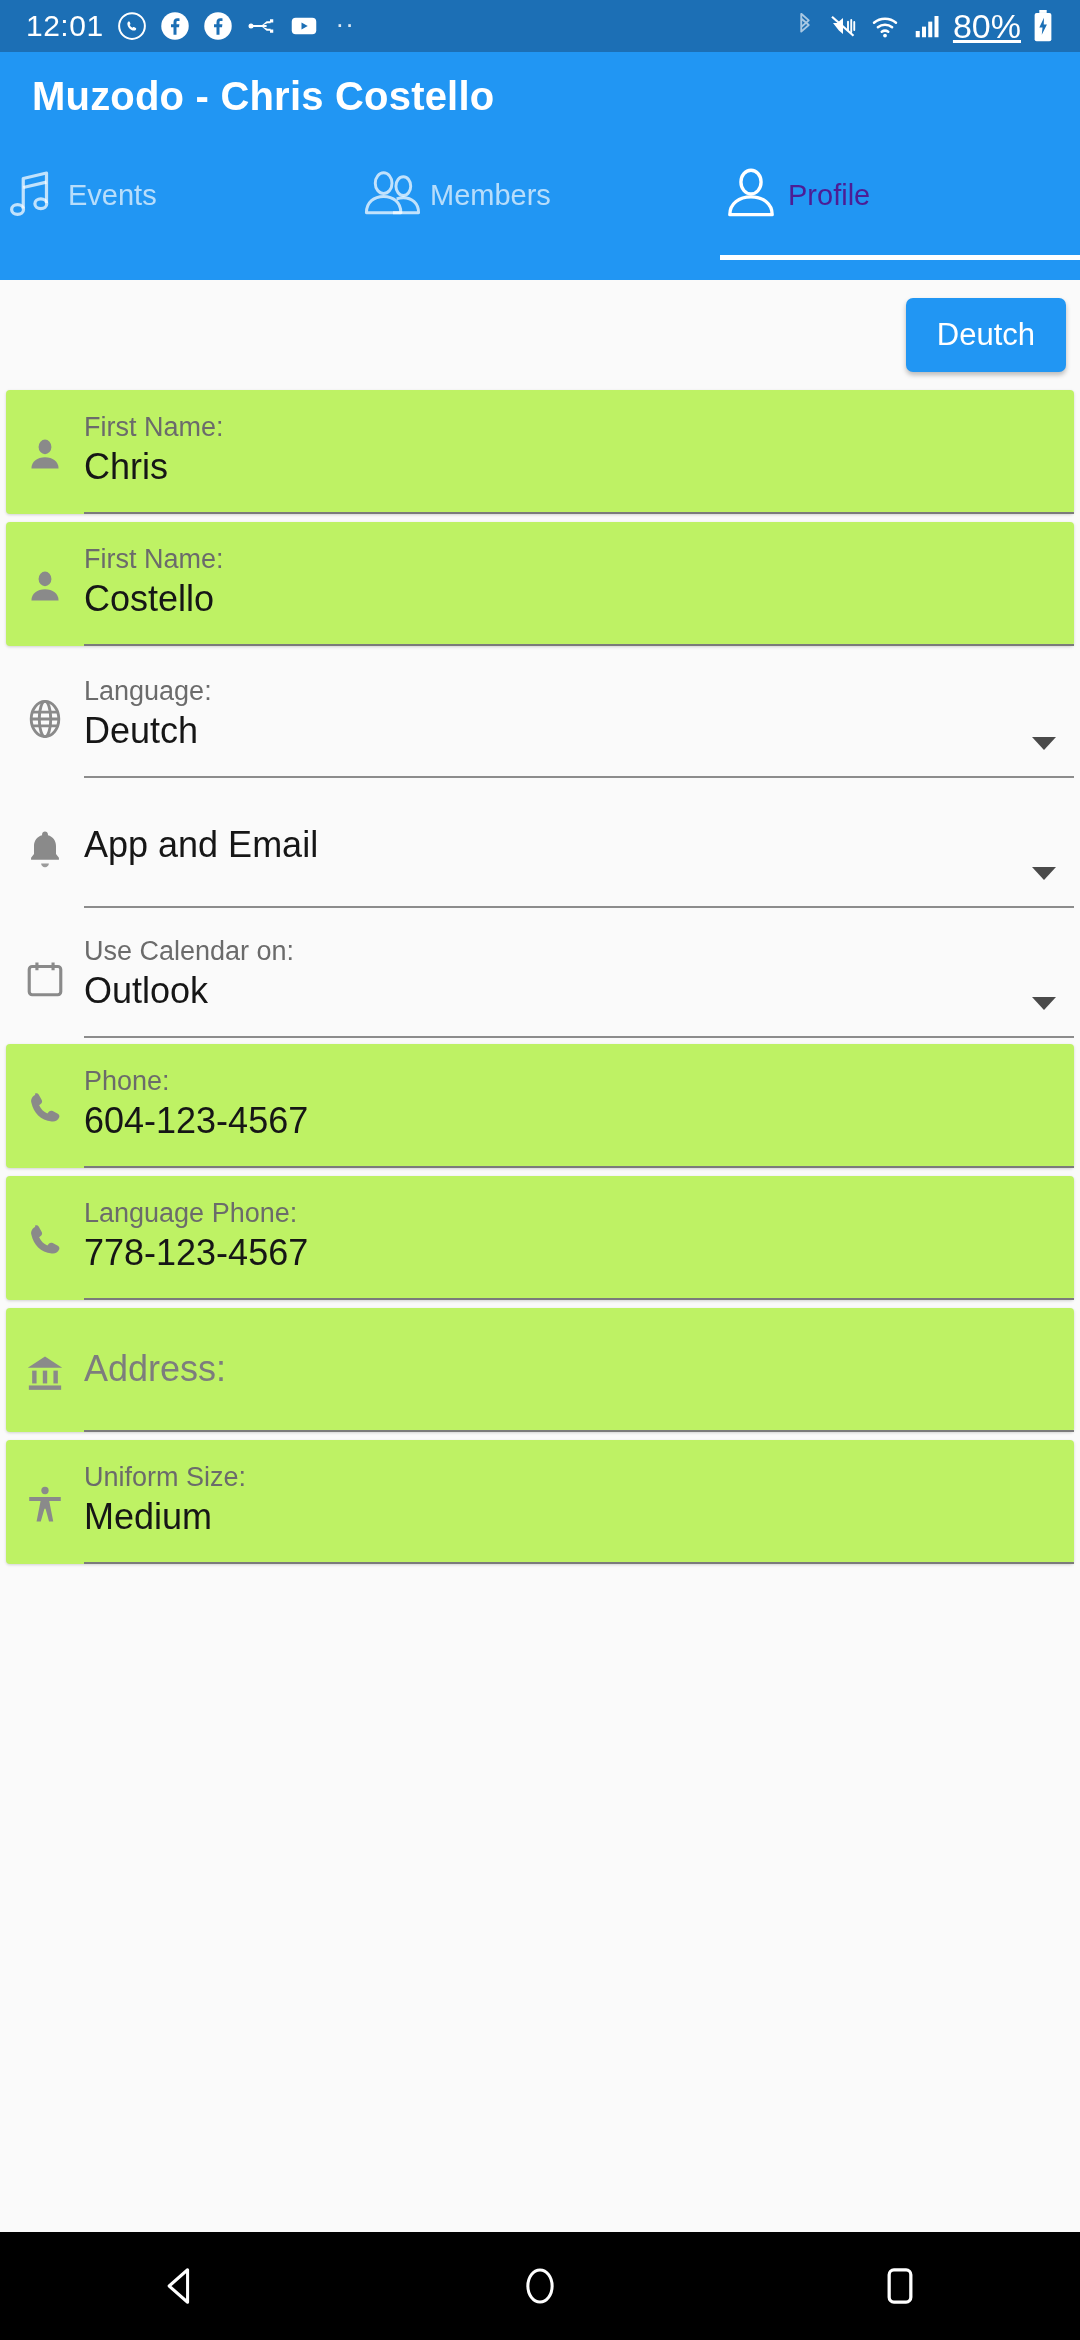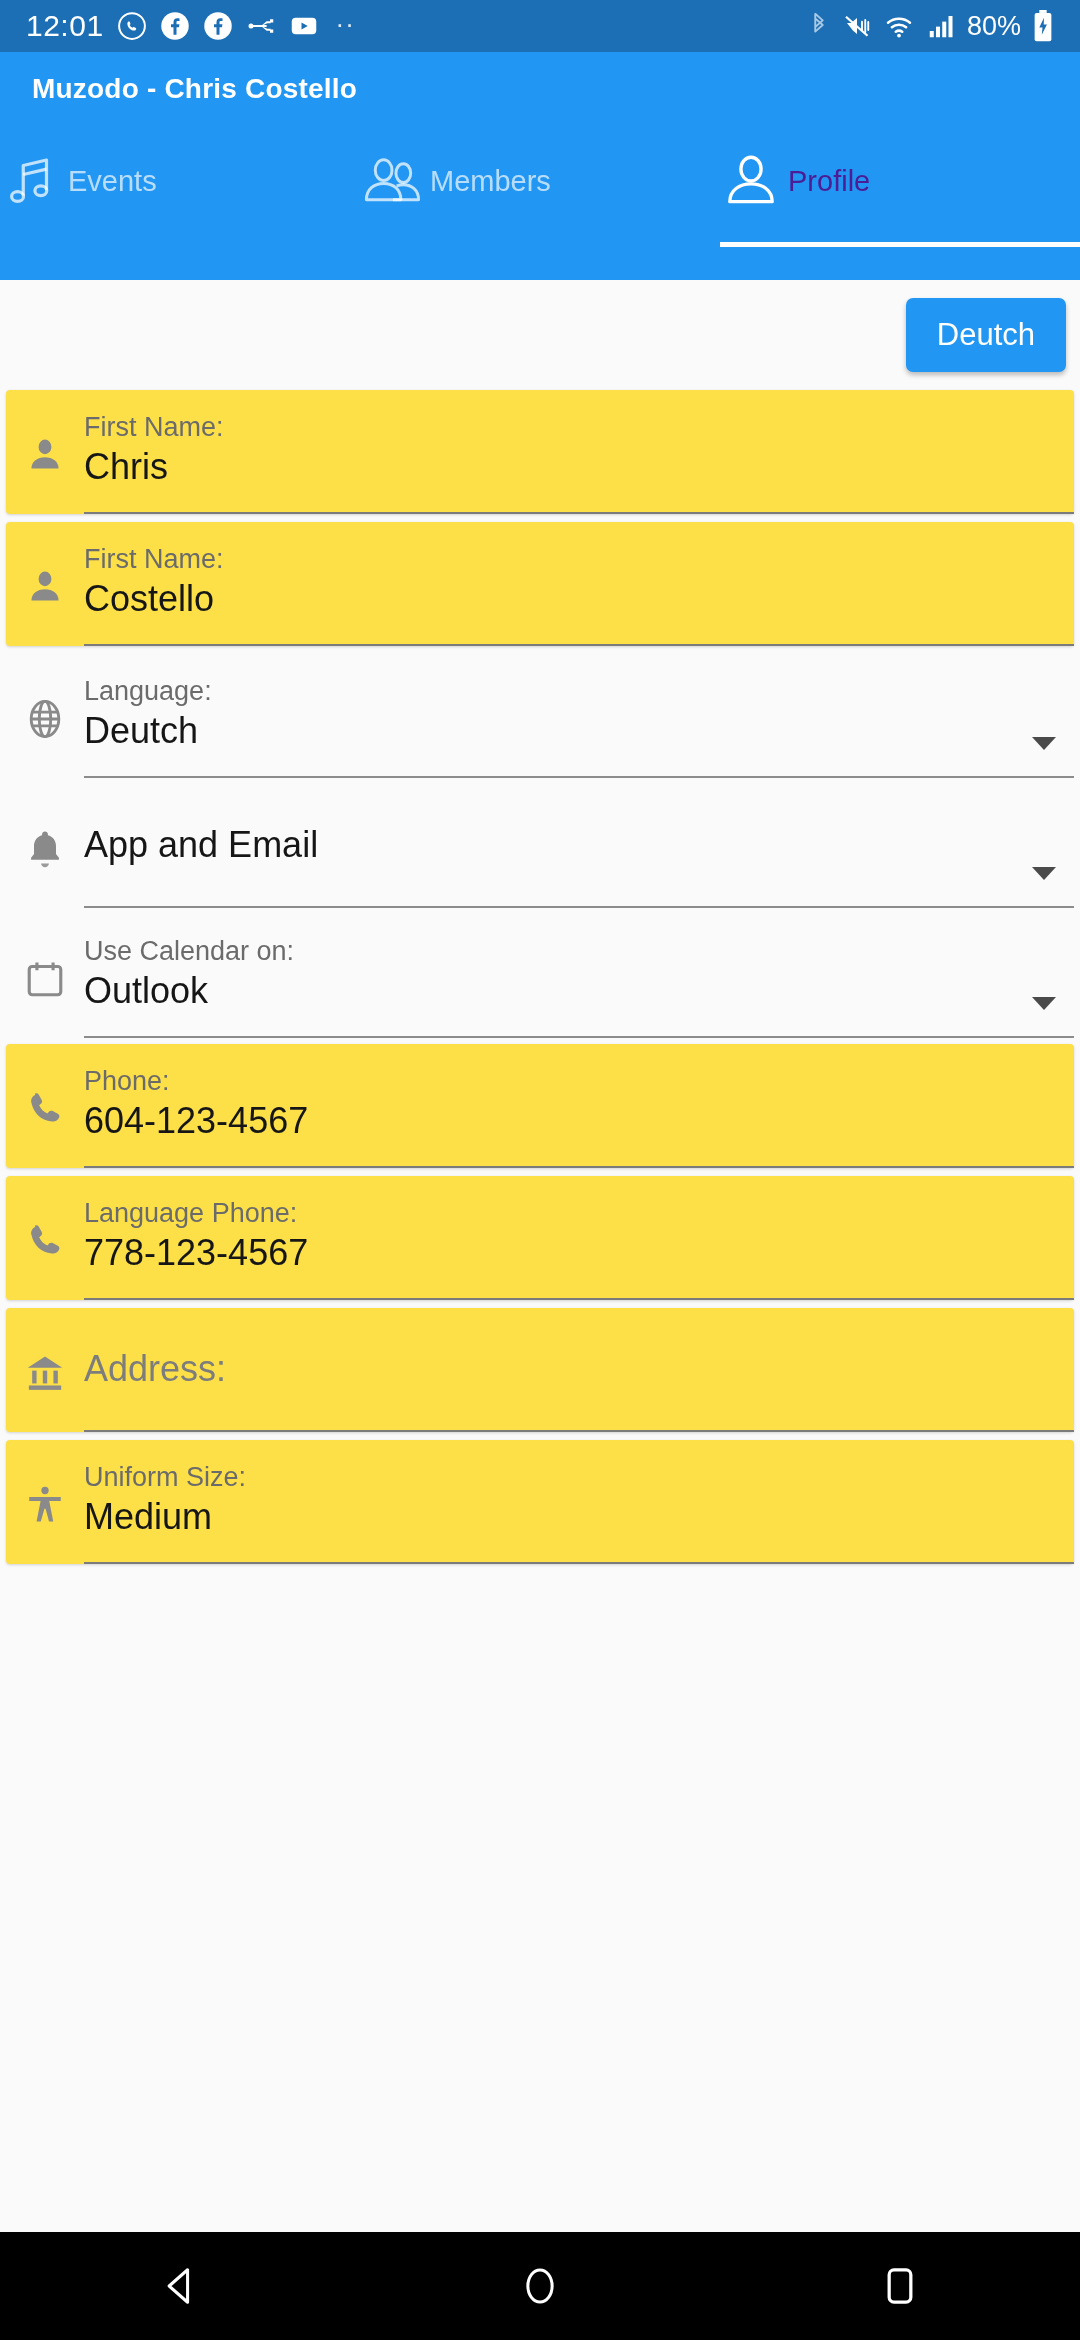--- a/index.html
+++ b/index.html
@@ -13,31 +13,31 @@
 
   
   .statusbar {
     height: 52px; background: #1c6fb5; color: #ffffff;
     display: flex; align-items: center; padding: 0 26px;
     flex: 0 0 52px;
   }
   .sb-time { font-size: 30px; letter-spacing: .5px; font-weight: 400; }
   .sb-left { display: flex; gap: 13px; }
   .sb-right { display: flex; align-items: center; gap: 11px; margin-left: auto; }
-  .sb-right .sb-batt-text { font-size: 27px; }
+  .sb-right .sb-batt-text { font-size: 34px; text-decoration: underline; }
   .icn { display: inline-flex; align-items: center; justify-content: center; }
   .sb-dots { font-size: 26px; opacity: .85; letter-spacing: 1px; margin-left: 4px; }
 
   
   .appbar {
     background: #2196f3; color: #fff; flex: 0 0 228px;
     display: flex; flex-direction: column; position: relative;
   }
   .appbar-title {
-    font-size: 28px; font-weight: 700; letter-spacing: .2px;
+    font-size: 40px; font-weight: 700; letter-spacing: .2px;
     padding: 22px 0 0 32px; line-height: 1.1;
   }
   .tabs { display: flex; margin-top: 16px; height: 122px; }
   .tab {
     flex: 1 1 0; display: flex; flex-direction: row;
     align-items: center; justify-content: flex-start; gap: 6px;
     position: relative; color: rgba(255,255,255,.68);
   }
   .tab.active { color: #4c1d95; }
   .tab .tab-ico { height: 62px; display: flex; align-items: center; justify-content: center; }
@@ -57,21 +57,21 @@
     padding: 19px 31px; box-shadow: 0 3px 5px rgba(0,0,0,.26);
     cursor: pointer;
   }
 
   
   .field {
     display: flex; align-items: stretch; position: relative;
     min-height: 124px; padding: 0;
   }
   .field.card {
-    background: #fde047; border-radius: 4px;
+    background: #bef264; border-radius: 4px;
     box-shadow: 0 1px 3px rgba(0,0,0,.16); margin: 0 6px 8px 6px;
   }
   .field.flat { background: transparent; margin: 0 6px 6px 6px; }
 
   .f-icon {
     width: 78px; flex: 0 0 78px; display: flex;
     align-items: center; justify-content: center; color: #8a8a8a;
     padding-top: 6px;
   }
   .f-body {

